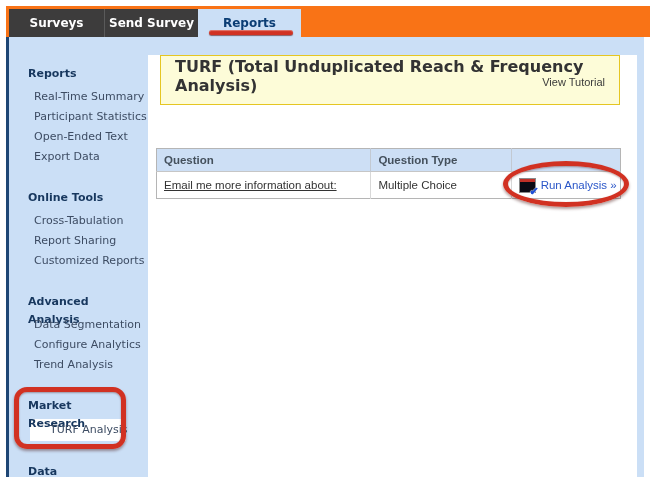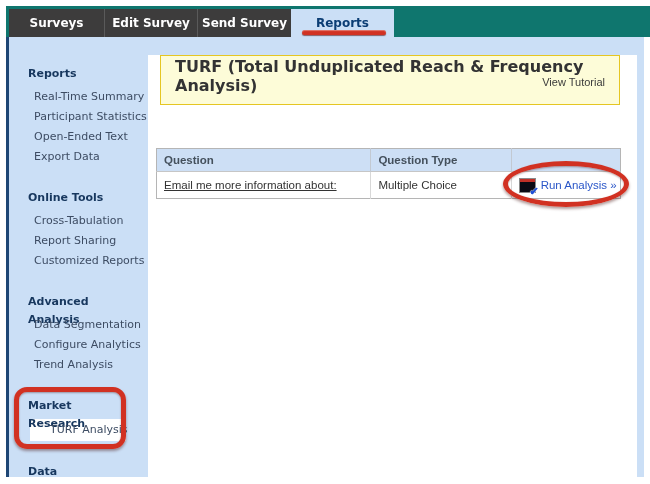--- a/index.html
+++ b/index.html
@@ -1,20 +1,20 @@
 <!DOCTYPE html>
 <html><head>
 <meta charset="utf-8">
 <style>
   html,body{margin:0;padding:0;}
   body{background:#ffffff;font-family:"DejaVu Sans", sans-serif;}
   .screenshot{position:relative;width:650px;height:484px;background:#ffffff;overflow:hidden;}
 
   
-  .tabbar{position:absolute;left:6px;top:6px;width:644px;height:31px;background:#0f766e;
+  .tabbar{position:absolute;left:6px;top:6px;width:644px;height:31px;background:#f97316;
           display:flex;align-items:flex-end;}
   .tab{height:28px;display:flex;align-items:center;justify-content:center;
        background:#3d3c3c;color:#ffffff;font-size:12px;font-weight:bold;
        border-left:1px solid #5a5a5a;cursor:pointer;}
   .tab:first-child{border-left:none;margin-left:3px;}
   .tab.t0{width:95px;}
   .tab.t1{width:92px;}
   .tab.t2{width:93px;}
   .tab.active{width:103px;background:#cbdff6;color:#0b3d74;border-left:none;position:relative;}
   .ann-underline{position:absolute;left:11px;bottom:2px;width:84px;height:5px;
@@ -72,21 +72,20 @@
                border:5px solid #d13122;border-radius:50%;pointer-events:none;
                box-shadow:0 2px 3px rgba(60,5,0,.4), inset 0 1px 2px rgba(60,5,0,.35);}
 </style>
 </head>
 <body>
 
 <div class="screenshot">
 
   <div class="tabbar">
     <div class="tab t0">Surveys</div>
-    <div class="tab t1">Edit Survey</div>
     <div class="tab t2">Send Survey</div>
     <div class="tab active">
       <span>Reports</span>
       <span class="ann-underline"></span>
     </div>
   </div>
 
   <div class="content">
 
     <div class="sidebar">

